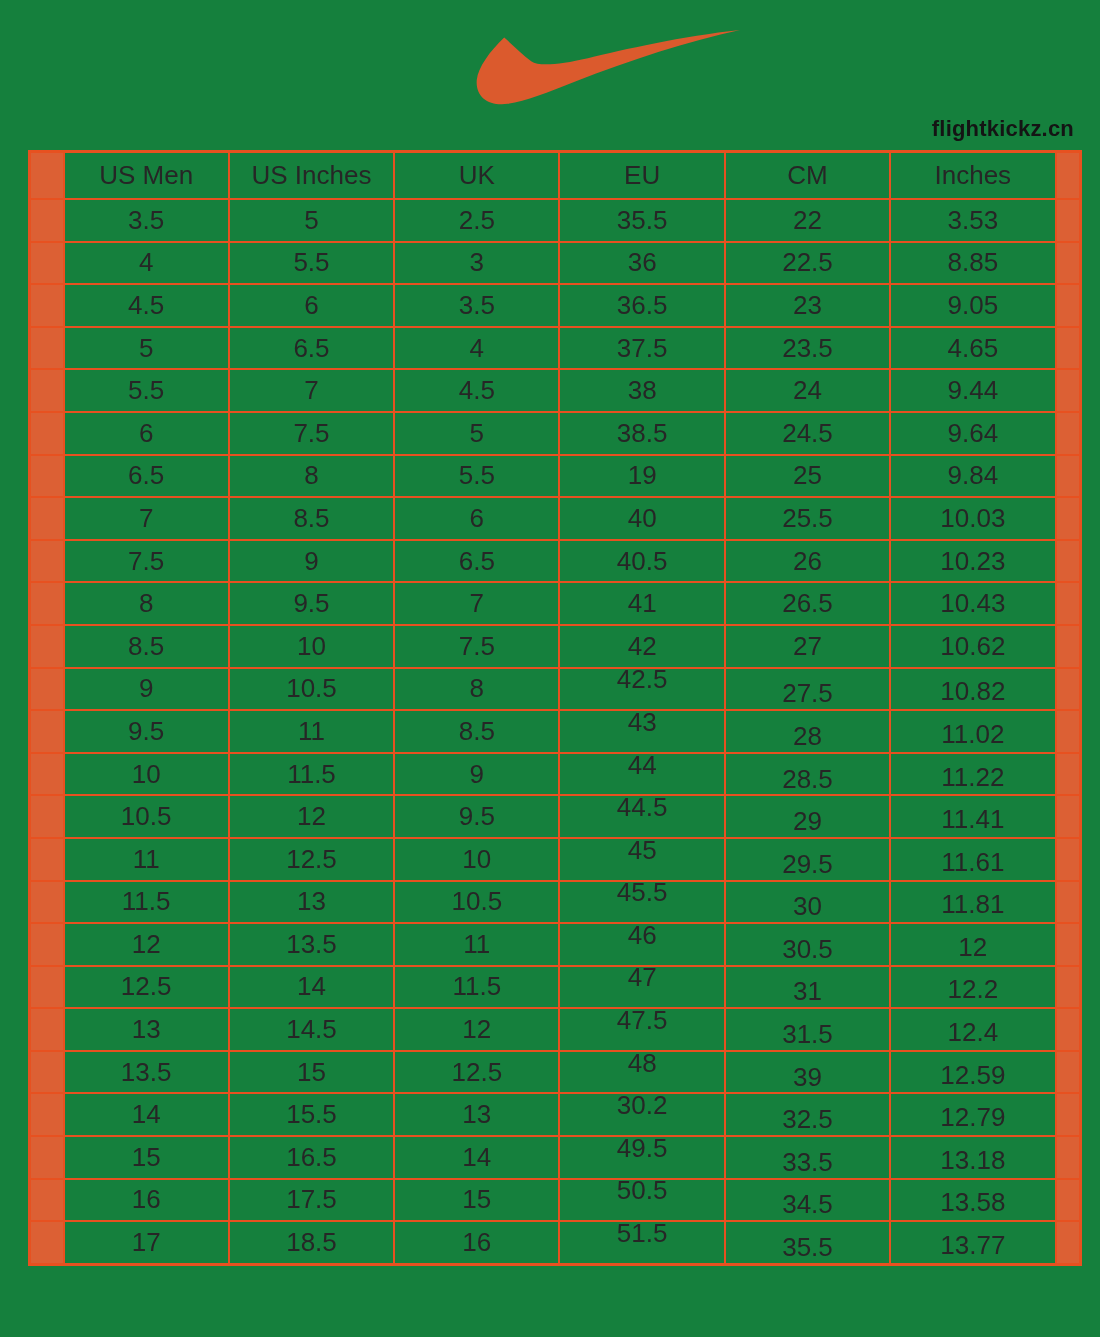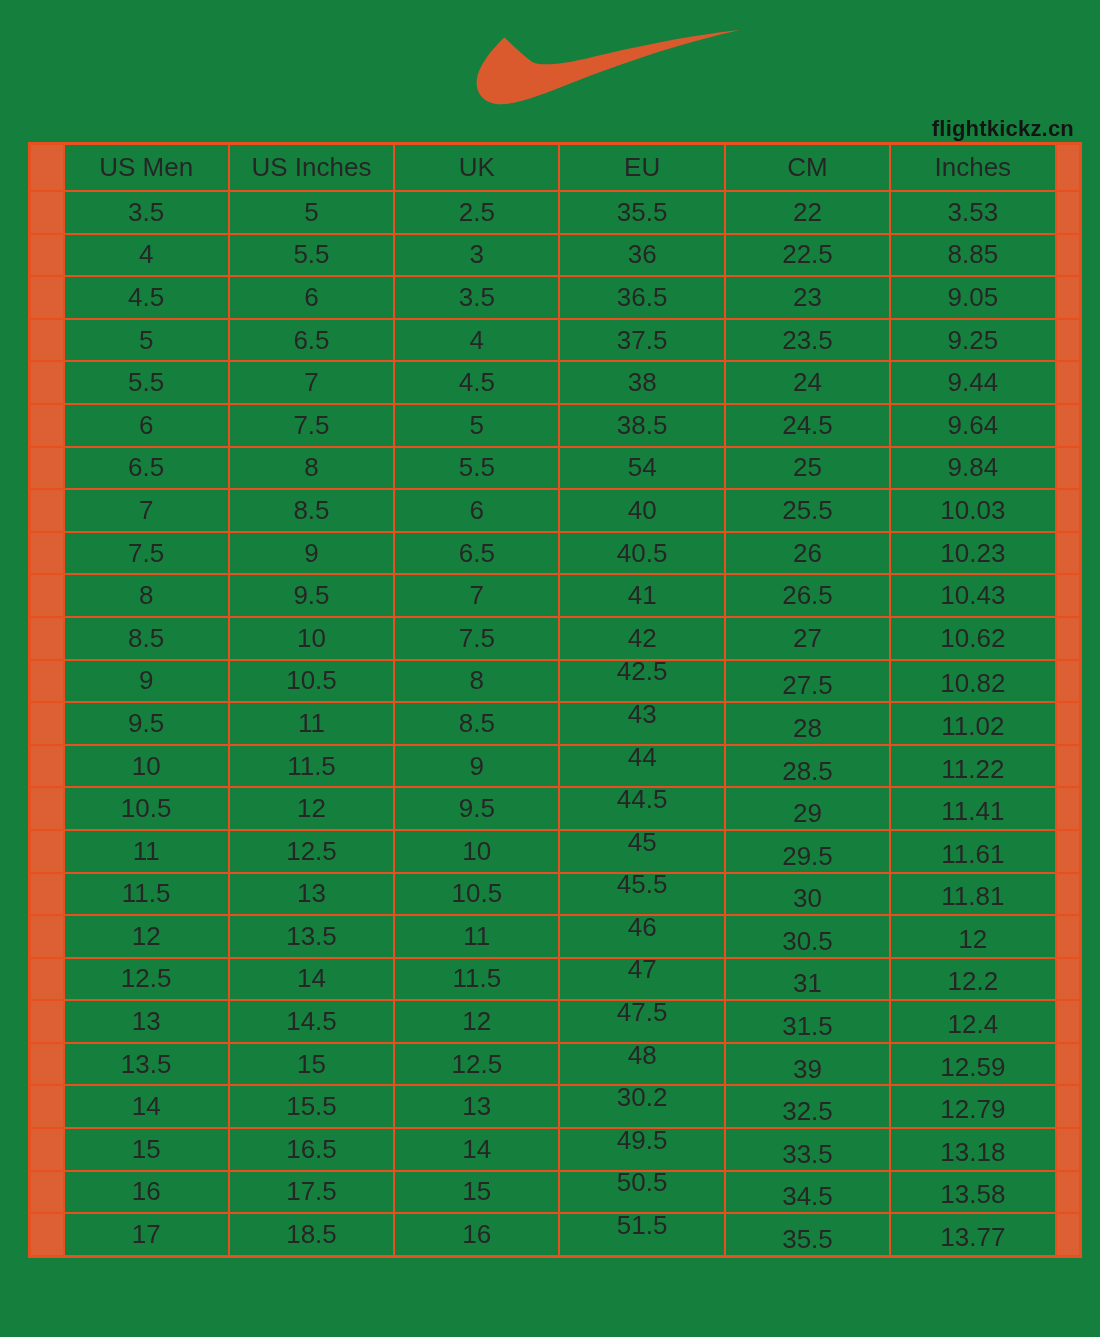--- a/index.html
+++ b/index.html
@@ -35,21 +35,21 @@
     top: 116px;
     right: 26px;
     font-size: 22px;
     font-weight: 700;
     color: #141414;
     letter-spacing: 0.2px;
   }
   table.size-chart {
     position: absolute;
     left: 28px;
-    top: 142px;
+    top: 150px;
     width: 1054px;
     border-collapse: collapse;
     table-layout: fixed;
     border: 3px solid var(--border);
   }
   .size-chart th, .size-chart td {
     border: 2px solid var(--border);
     text-align: center;
     vertical-align: middle;
     padding: 0;
@@ -143,21 +143,21 @@
           <td><span class="v">9.05</span></td>
           <td class="bar"></td>
         </tr>
         <tr>
           <td class="bar"></td>
           <td><span class="v">5</span></td>
           <td><span class="v">6.5</span></td>
           <td><span class="v">4</span></td>
           <td><span class="v">37.5</span></td>
           <td><span class="v">23.5</span></td>
-          <td><span class="v">9.25</span></td>
+          <td><span class="v">4.65</span></td>
           <td class="bar"></td>
         </tr>
         <tr>
           <td class="bar"></td>
           <td><span class="v">5.5</span></td>
           <td><span class="v">7</span></td>
           <td><span class="v">4.5</span></td>
           <td><span class="v">38</span></td>
           <td><span class="v">24</span></td>
           <td><span class="v">9.44</span></td>
@@ -171,21 +171,21 @@
           <td><span class="v">38.5</span></td>
           <td><span class="v">24.5</span></td>
           <td><span class="v">9.64</span></td>
           <td class="bar"></td>
         </tr>
         <tr>
           <td class="bar"></td>
           <td><span class="v">6.5</span></td>
           <td><span class="v">8</span></td>
           <td><span class="v">5.5</span></td>
-          <td><span class="v">54</span></td>
+          <td><span class="v">19</span></td>
           <td><span class="v">25</span></td>
           <td><span class="v">9.84</span></td>
           <td class="bar"></td>
         </tr>
         <tr>
           <td class="bar"></td>
           <td><span class="v">7</span></td>
           <td><span class="v">8.5</span></td>
           <td><span class="v">6</span></td>
           <td><span class="v">40</span></td>

